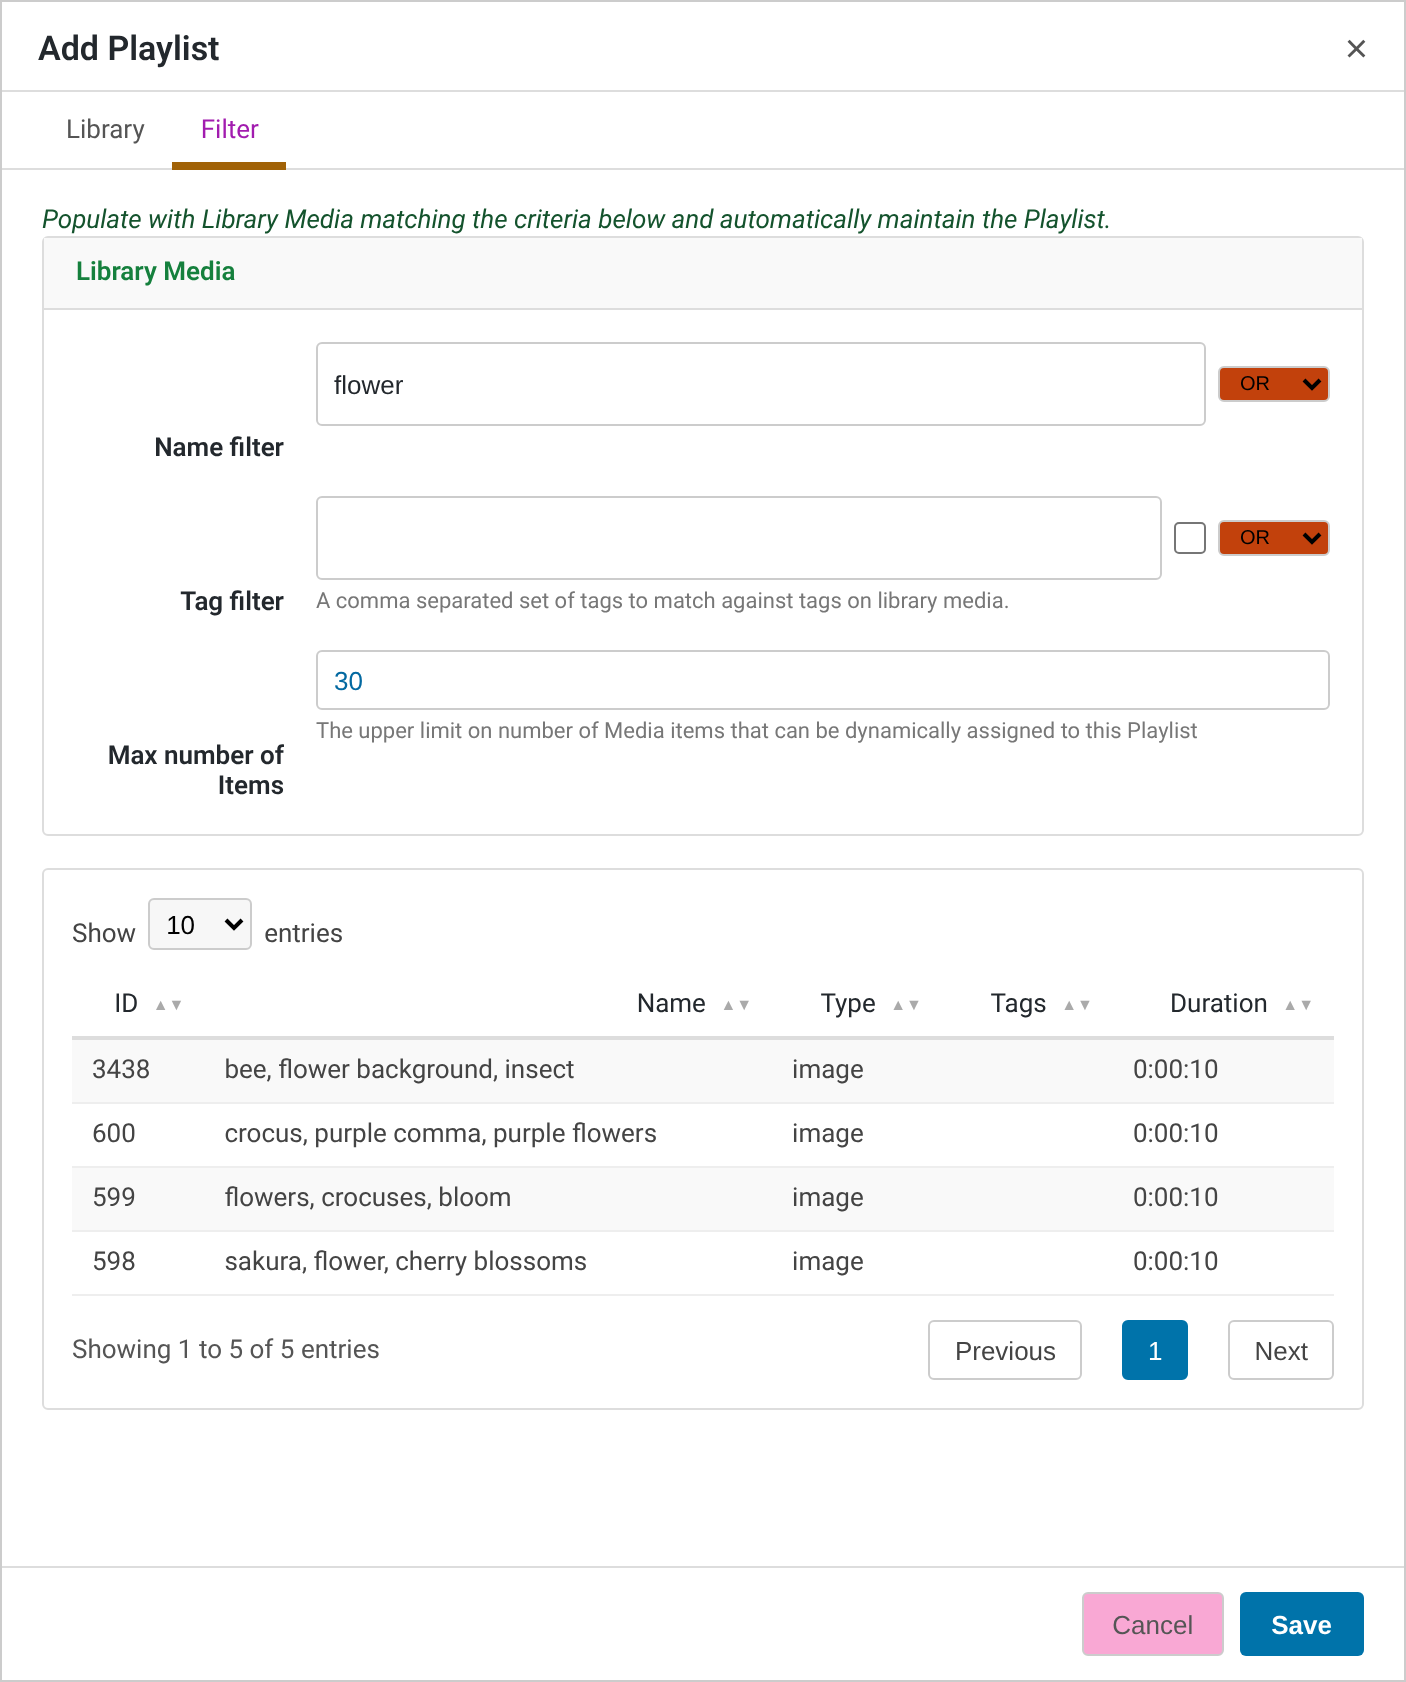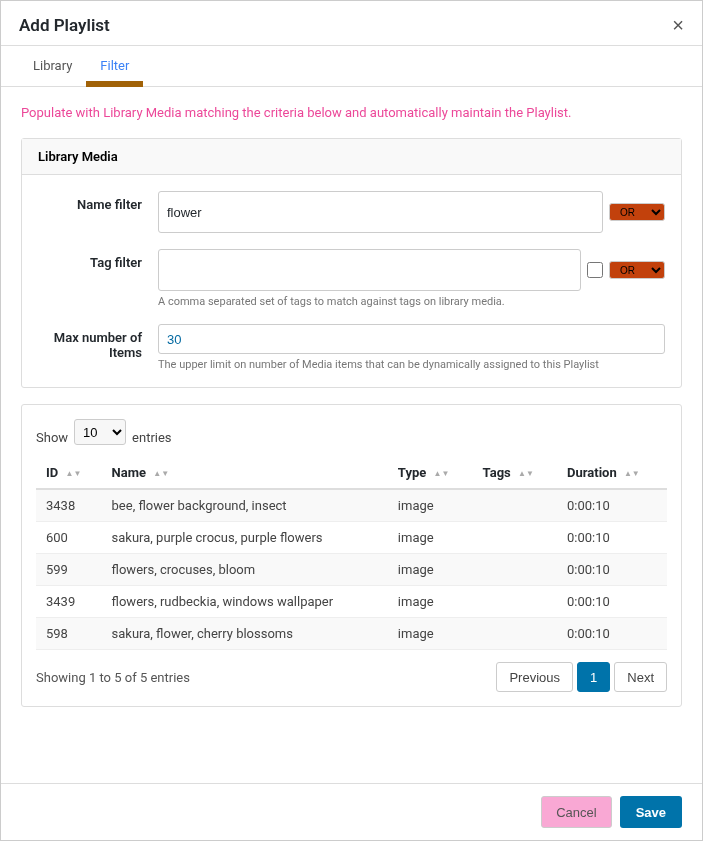--- a/index.html
+++ b/index.html
@@ -50,62 +50,63 @@
     }
     .tab {
       padding: 8px 14px;
       cursor: pointer;
       font-size: 13px;
       color: #555;
       border-bottom: 2px solid transparent;
       margin-bottom: -1px;
     }
     .tab.active {
-      color: #3b82f6;
-      border-bottom: 6px solid #a16207;
+      color: #a21caf;
+      border-bottom: 4px solid #a16207;
     }
     .modal-body {
       padding: 18px 20px;
       flex: 1;
     }
     .description {
       font-size: 13px;
-      color: #ec4899;
-      margin-bottom: 18px;
+      color: #14532d;
+      font-style: italic;
     }
     .section-box {
       border: 1px solid #ddd;
       border-radius: 3px;
       margin-bottom: 16px;
     }
     .section-header {
       background: #f9f9f9;
       padding: 10px 16px;
       font-size: 13px;
       font-weight: 600;
-      color: #000000;
+      color: #15803d;
       border-bottom: 1px solid #ddd;
     }
     .section-body {
       padding: 16px;
     }
     .form-row {
       display: flex;
       align-items: flex-start;
       margin-bottom: 16px;
     }
     .form-label {
       width: 120px;
       min-width: 120px;
       font-weight: 600;
       color: #23282d;
       font-size: 13px;
       padding-top: 6px;
       text-align: right;
       padding-right: 16px;
+      margin-top: 40px;
     }
     .form-control-group {
       flex: 1;
       display: flex;
       flex-direction: column;
     }
     .input-with-select {
       display: flex;
       align-items: center;
       gap: 6px;
@@ -173,23 +174,23 @@
     }
     table {
       width: 100%;
       border-collapse: collapse;
       font-size: 13px;
     }
     thead tr {
       border-bottom: 2px solid #ddd;
     }
     th {
-      text-align: left;
+      text-align: right;
       padding: 8px 10px;
-      font-weight: 700;
+      font-weight: 400;
       color: #23282d;
       background: #fff;
       white-space: nowrap;
     }
     th .sort-arrows {
       display: inline-flex;
       flex-direction: column;
       margin-left: 4px;
       font-size: 8px;
       color: #aaa;
@@ -214,21 +215,21 @@
       align-items: center;
       justify-content: space-between;
       margin-top: 12px;
     }
     .showing-text {
       font-size: 13px;
       color: #555;
     }
     .pagination {
       display: flex;
-      gap: 4px;
+      gap: 20px;
       align-items: flex-start;
     }
     .page-btn {
       height: 30px;
       padding: 0 12px;
       border: 1px solid #ccc;
       border-radius: 3px;
       background: #fff;
       font-size: 13px;
       cursor: pointer;
@@ -367,35 +368,28 @@
         <tbody id="table-body">
         <tr>
               <td>3438</td>
               <td>bee, flower background, insect</td>
               <td>image</td>
               <td></td>
               <td>0:00:10</td>
             </tr>
             <tr>
               <td>600</td>
-              <td>sakura, purple crocus, purple flowers</td>
+              <td>crocus, purple comma, purple flowers</td>
               <td>image</td>
               <td></td>
               <td>0:00:10</td>
             </tr>
             <tr>
               <td>599</td>
               <td>flowers, crocuses, bloom</td>
-              <td>image</td>
-              <td></td>
-              <td>0:00:10</td>
-            </tr>
-            <tr>
-              <td>3439</td>
-              <td>flowers, rudbeckia, windows wallpaper</td>
               <td>image</td>
               <td></td>
               <td>0:00:10</td>
             </tr>
             <tr>
               <td>598</td>
               <td>sakura, flower, cherry blossoms</td>
               <td>image</td>
               <td></td>
               <td>0:00:10</td>

